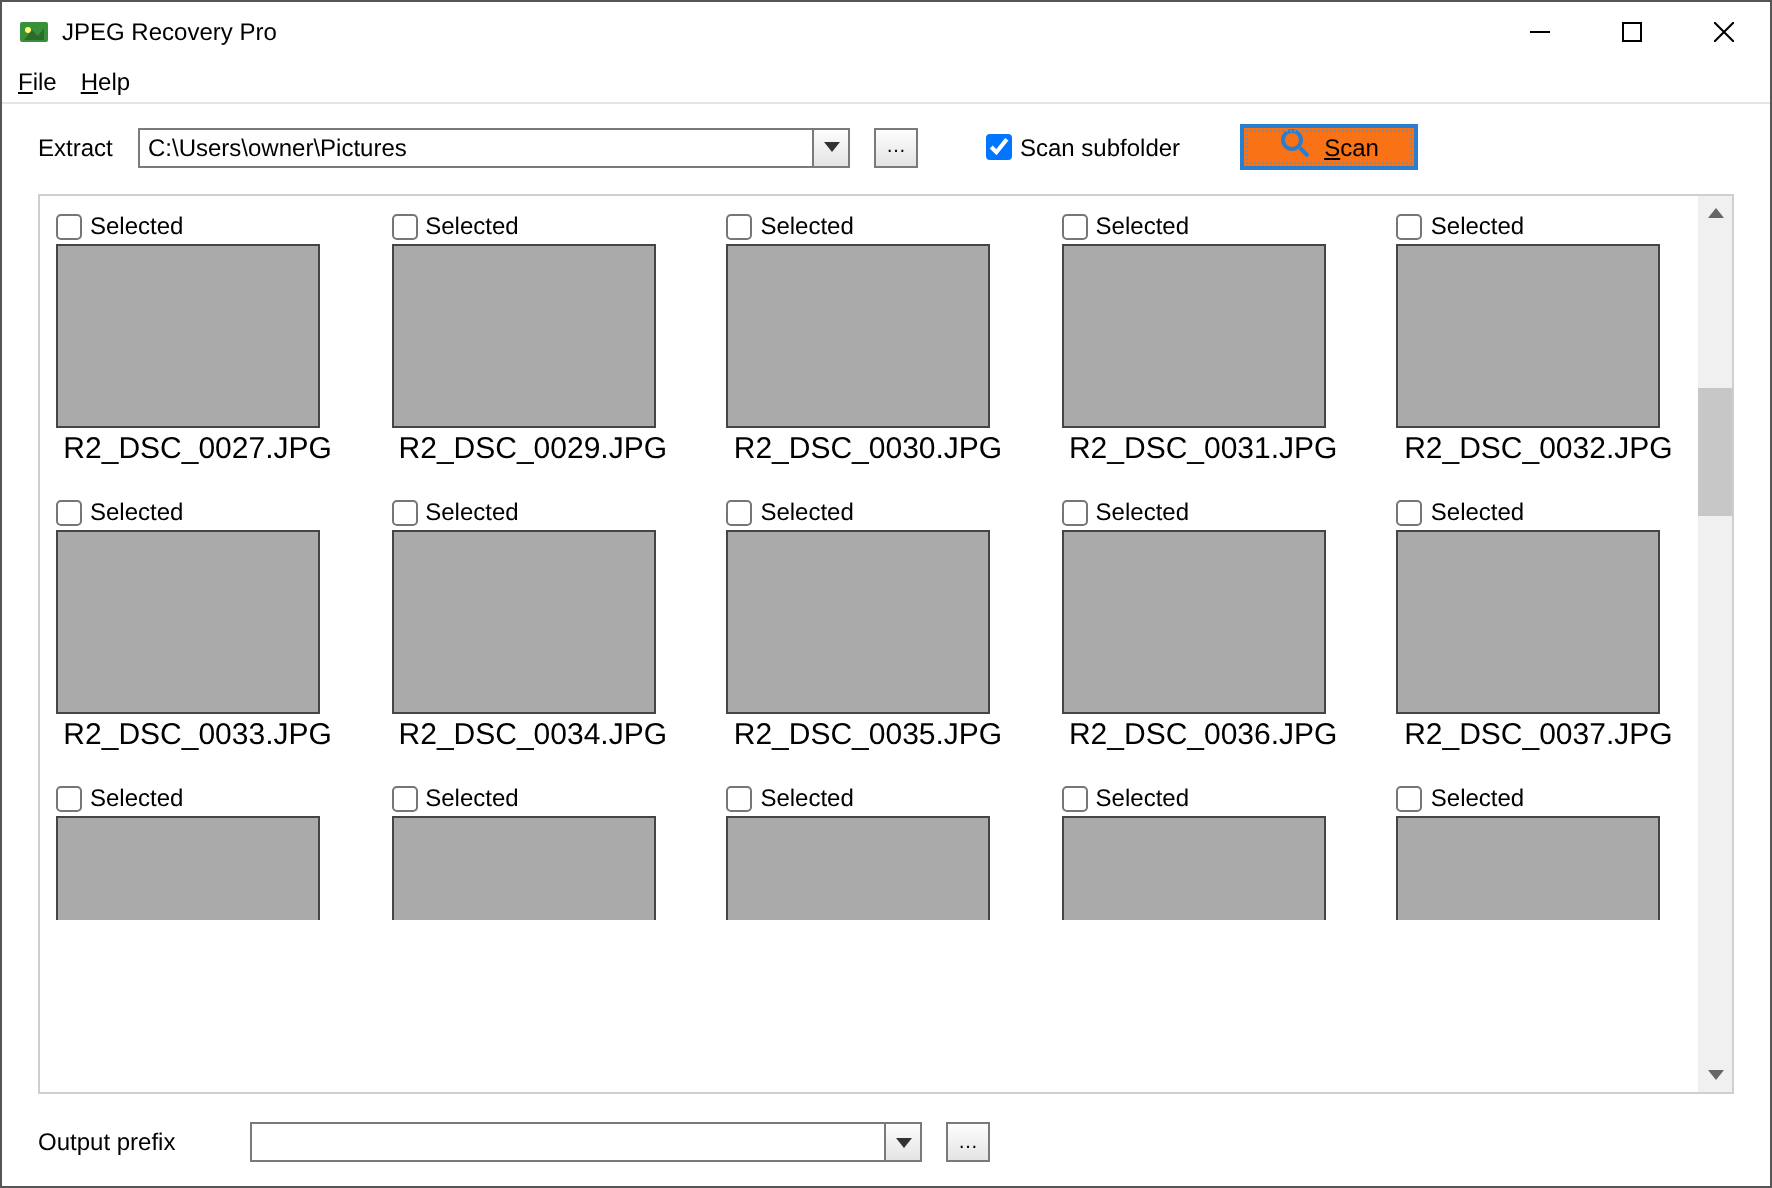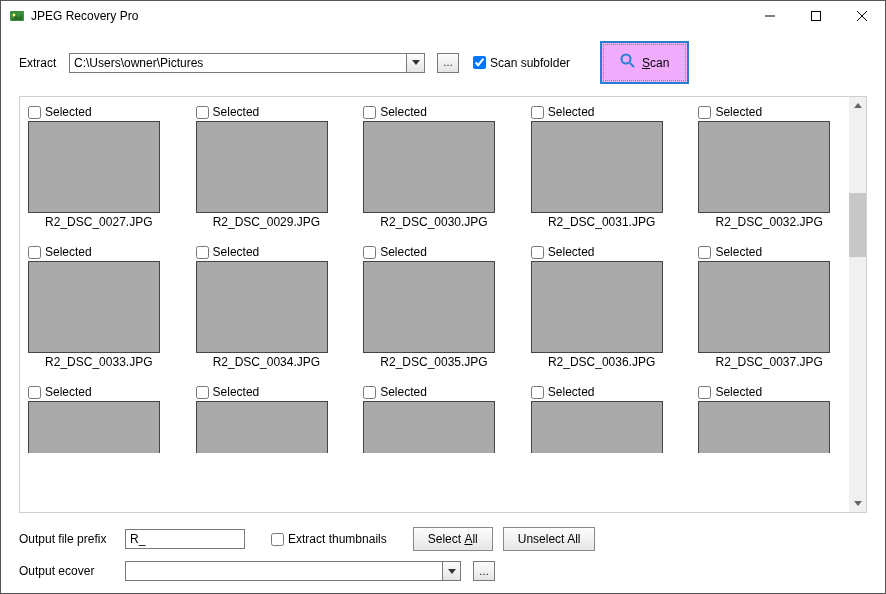--- a/index.html
+++ b/index.html
@@ -14,29 +14,29 @@
 .menubar span{cursor:default}
 .menubar span u{text-decoration:underline}
 .toolbar{padding:10px 18px 6px 18px;display:flex;align-items:center;gap:10px}
 .lbl{min-width:40px}
 .combo{display:flex;align-items:flex-start}
 .combo input{width:338px;height:20px;border:1px solid #7a7a7a;padding:1px 4px;font:inherit;box-sizing:border-box}
 .combo .dd{width:18px;height:20px;border:1px solid #7a7a7a;border-left:none;background:linear-gradient(#fdfdfd,#e4e4e4);display:flex;align-items:center;justify-content:center;box-sizing:border-box}
 .browse{width:22px;height:20px;border:1px solid #7a7a7a;background:linear-gradient(#fdfdfd,#e4e4e4);display:flex;align-items:center;justify-content:center;margin-left:2px;box-sizing:border-box;font-size:10px}
 label.chk{display:flex;align-items:center;gap:4px}
 label.chk input{margin:0}
-.scanbtn{border:2px solid #2a7ecf;padding:10px 18px;display:flex;align-items:center;gap:6px;background:#f0abfc;outline:1px dotted #888;outline-offset:-4px}
+.scanbtn{border:2px solid #2a7ecf;padding:0 18px;display:flex;align-items:center;gap:6px;background:#f97316;outline:1px dotted #888;outline-offset:-4px}
 .gallery-wrap{margin:6px 18px 8px 18px;border:1px solid #cfcfcf;flex:1;position:relative;overflow:hidden}
 .gallery{position:absolute;inset:0;padding:8px 26px 8px 8px;overflow:hidden}
 .grid{display:grid;grid-template-columns:repeat(5,1fr);gap:16px 26px}
 .card{}
 .card .hdr{display:flex;align-items:center;gap:4px;margin-bottom:2px}
 .card .hdr input{margin:0}
 .card .thumb{width:132px;height:92px;box-sizing:border-box;border:1px solid #454545;background:#aaa}
-.card .fname{text-align:center;margin-top:2px;font-size:12px}
+.card .fname{text-align:center;margin-top:2px;font-size:15px}
 .scroll-track{position:absolute;right:0;top:0;width:17px;bottom:0;background:#f0f0f0}
 .scroll-btn{width:17px;height:17px;background:#f0f0f0;display:flex;align-items:center;justify-content:center;position:absolute;left:0}
 .scroll-btn.up{top:0}
 .scroll-btn.down{bottom:0}
 .scroll-thumb{position:absolute;left:0;width:17px;background:#c7c7c7;top:96px;height:64px;border-radius:0}
 .bottom{padding:6px 18px 2px 18px}
 .row{display:flex;align-items:center;gap:10px;margin-bottom:10px}
 .row .lbl2{min-width:96px}
 .prefixInput{width:120px;height:20px;border:1px solid #7a7a7a;padding:1px 4px;font:inherit;box-sizing:border-box}
 .btn{height:24px;border:1px solid #888;background:linear-gradient(#fdfdfd,#e6e6e6);padding:0 14px;display:flex;align-items:center;font:inherit}
@@ -85,33 +85,37 @@
         </svg>
       </span>
     <span class="winbtn">
         <svg width="10" height="10">
           <line x1="0" y1="0" x2="10" y2="10" stroke="#000" stroke-width="1"></line>
           <line x1="10" y1="0" x2="0" y2="10" stroke="#000" stroke-width="1"></line>
         </svg>
       </span>
   </div>
 
+  <div class="menubar">
+    <span><u>F</u><span>ile</span></span>
+    <span><u>H</u><span>elp</span></span>
+  </div>
 
   <div class="toolbar">
     <span class="lbl">Extract</span>
     <div class="combo">
       <input type="text" value="C:\Users\owner\Pictures" style="">
       <span class="dd">
           <svg width="8" height="5">
             <path d="M0 0 L8 0 L4 5 Z" fill="#333"></path>
           </svg>
         </span>
     </div>
     <span class="browse">…</span>
-    <label class="chk" style="margin-left:4px">
+    <label class="chk" style="margin-left:24px">
       <input type="checkbox" checked="" style="">
       <span>Scan subfolder</span>
     </label>
     <span class="scanbtn" style="margin-left:20px">
       <span><svg width="16" height="16">
             <circle cx="6" cy="6" r="4.5" fill="none" stroke="#2a7ecf" stroke-width="2"></circle>
             <line x1="10" y1="10" x2="14" y2="14" stroke="#2a7ecf" stroke-width="2"></line>
           </svg></span>
       <span><u>S</u><span>can</span></span>
     </span>
@@ -247,35 +251,21 @@
       <div class="scroll-btn down">
           <svg width="8" height="5">
             <path d="M0 0 L8 0 L4 5 Z" fill="#666"></path>
           </svg>
         </div>
     </div>
   </div>
 
   <div class="bottom">
     <div class="row">
-      <span class="lbl2">Output file prefix</span>
-      <input class="prefixInput" value="R_" style="">
-      <label class="chk" style="margin-left:16px">
-        <input type="checkbox" style="">
-        <span>Extract thumbnails</span>
-      </label>
-      <button class="btn" style="margin-left:16px">
-          <span>Select&nbsp;<u>A</u>ll</span>
-        </button>
-      <button class="btn">
-          <span>Unselect All</span>
-        </button>
-    </div>
-    <div class="row">
-      <span class="lbl2">Output ecover</span>
+      <span class="lbl2">Output prefix</span>
       <div class="combo outcombo">
         <input type="text" value="" style="">
         <span class="dd">
             <svg width="8" height="5">
               <path d="M0 0 L8 0 L4 5 Z" fill="#333"></path>
             </svg>
           </span>
       </div>
       <span class="browse">…</span>
     </div>

